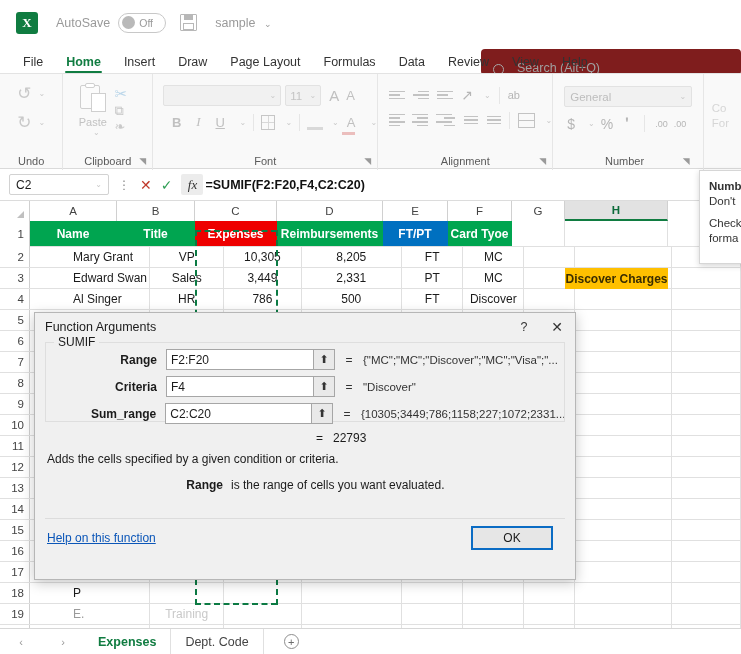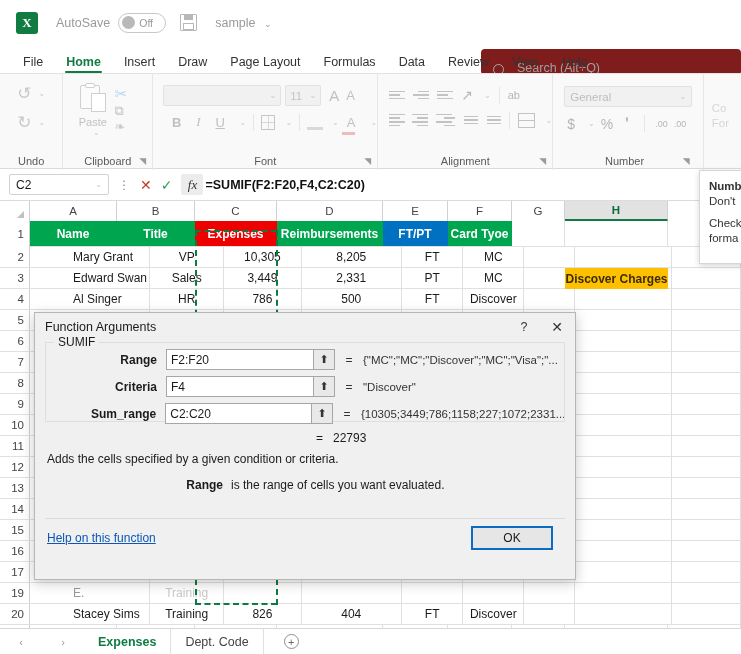--- a/index.html
+++ b/index.html
@@ -769,20 +769,32 @@
       <div class="cell" style="width:78px"></div>
       <div class="cell" style="width:82px"></div>
       <div class="cell" style="width:106px"></div>
       <div class="cell" style="width:65px"></div>
       <div class="cell" style="width:64px"></div>
       <div class="cell" style="width:53px"></div>
       <div class="cell" style="width:103px"></div>
       <div class="cell" style="width:73px"></div>
     </div>
     <div class="grow">
+      <div class="rh">18</div>
+      <div class="cell c-left" style="width:87px">P</div>
+      <div class="cell" style="width:78px"></div>
+      <div class="cell" style="width:82px"></div>
+      <div class="cell" style="width:106px"></div>
+      <div class="cell" style="width:65px"></div>
+      <div class="cell" style="width:64px"></div>
+      <div class="cell" style="width:53px"></div>
+      <div class="cell" style="width:103px"></div>
+      <div class="cell" style="width:73px"></div>
+    </div>
+    <div class="grow">
       <div class="rh">19</div>
       <div class="cell c-left" style="width:87px;color:#9a9a9a">E.</div>
       <div class="cell c-center" style="width:78px;color:#c9c9c9">Training</div>
       <div class="cell" style="width:82px"></div>
       <div class="cell" style="width:106px"></div>
       <div class="cell" style="width:65px"></div>
       <div class="cell" style="width:64px"></div>
       <div class="cell" style="width:53px"></div>
       <div class="cell" style="width:103px"></div>
       <div class="cell" style="width:73px"></div>

